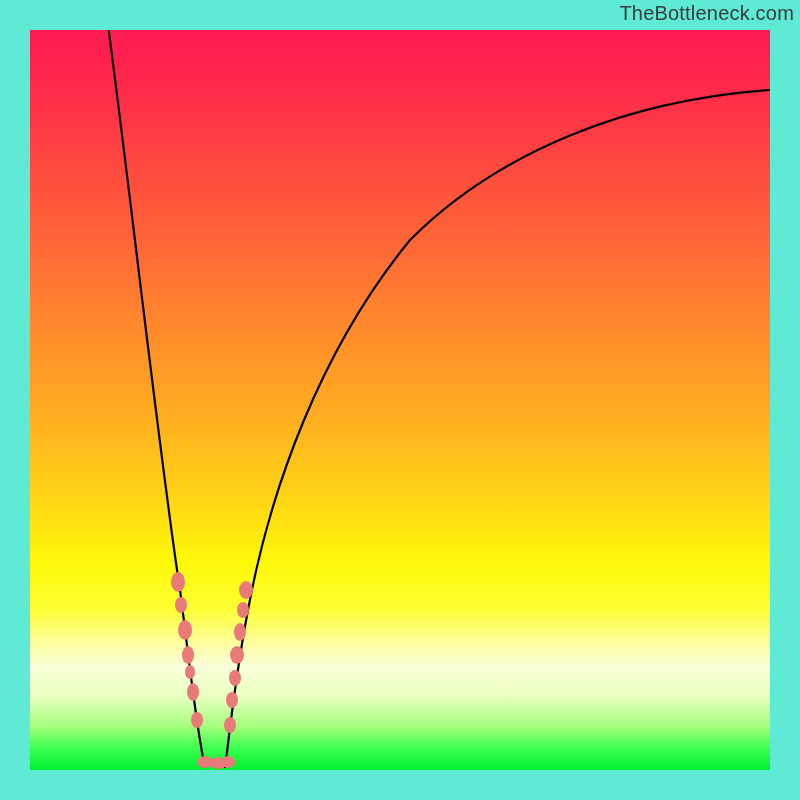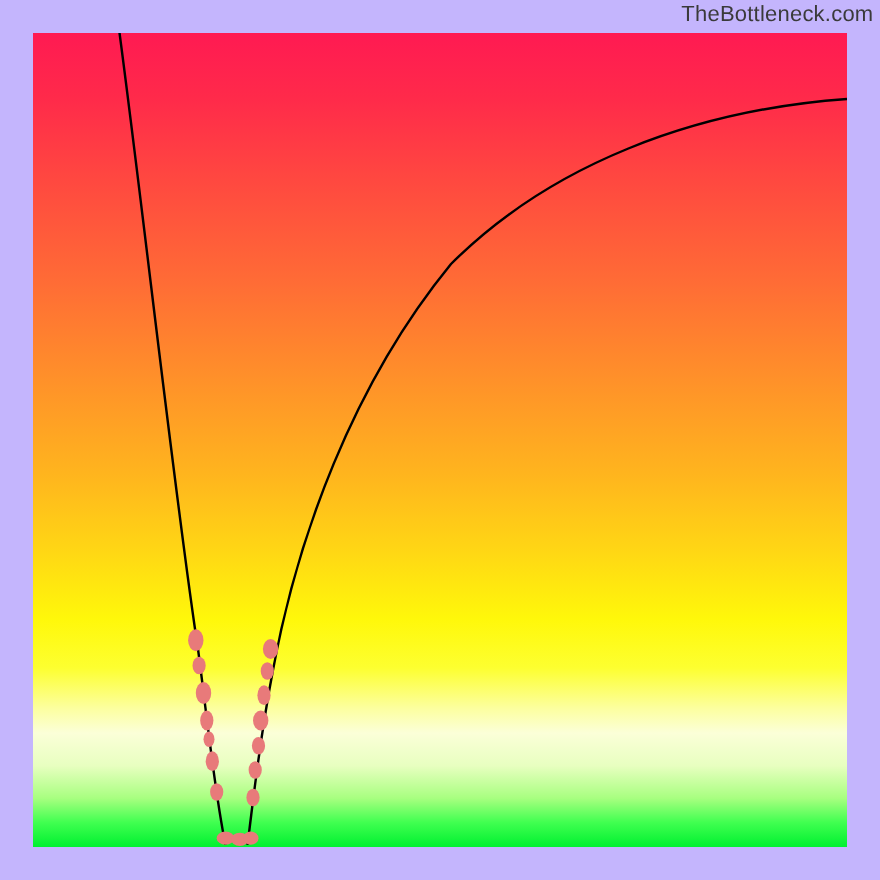--- a/index.html
+++ b/index.html
@@ -7,21 +7,21 @@
     width: 800px;
     height: 800px;
     overflow: hidden;
     font-family: Arial, sans-serif;
     position: relative;
     background: #000;
   }
   .frame {
     position: absolute;
     inset: 0;
-    background: #c4b5fd;
+    background: #5eead4;
   }
   .plot-area {
     position: absolute;
     left: 30px;
     top: 30px;
     width: 740px;
     height: 740px;
     background: linear-gradient(to bottom,
       #ff1a52 0%,
       #ff2a4a 8%,

